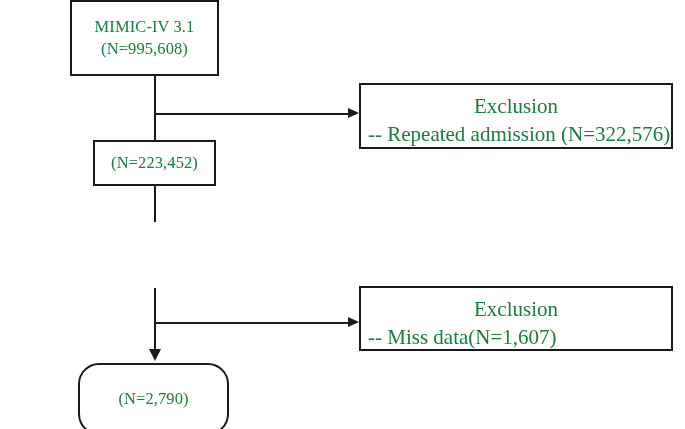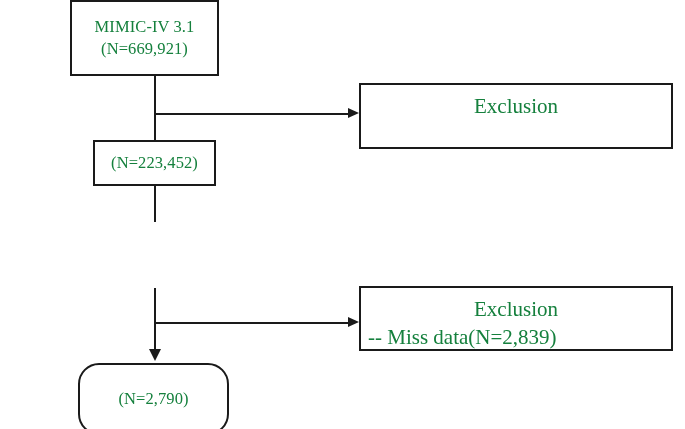--- a/index.html
+++ b/index.html
@@ -117,39 +117,40 @@
   #a-excl-2 { left: 348px; top: 317px; }
   #a-final { left: 149px; top: 349px; }
 </style>
 </head>
 <body>
 
 <div id="canvas">
 
   <div class="node" id="box-source">
     <span class="line">MIMIC-IV 3.1</span>
-    <span class="line">(N=669,921)</span>
+    <span class="line">(N=995,608)</span>
   </div>
 
   <div class="node" id="box-dedup">
     <span class="line">(N=223,452)</span>
   </div>
 
 
   <div class="node" id="box-final">
     <span class="line">(N=2,790)</span>
   </div>
 
   <div class="exclusion" id="box-excl-1">
     <span class="title">Exclusion</span>
+    <span class="detail">-- Repeated admission (N=322,576)</span>
   </div>
 
   <div class="exclusion" id="box-excl-2">
     <span class="title">Exclusion</span>
-    <span class="detail">-- Miss data(N=2,839)</span>
+    <span class="detail">-- Miss data(N=1,607)</span>
   </div>
 
   <div class="vline" id="v-source-dedup"></div>
   <div class="hline" id="h-excl-1"></div>
   <div class="arrow-right" id="a-excl-1"></div>
 
   <div class="vline" id="v-dedup-disease"></div>
 
   <div class="vline" id="v-disease-final"></div>
   <div class="hline" id="h-excl-2"></div>

